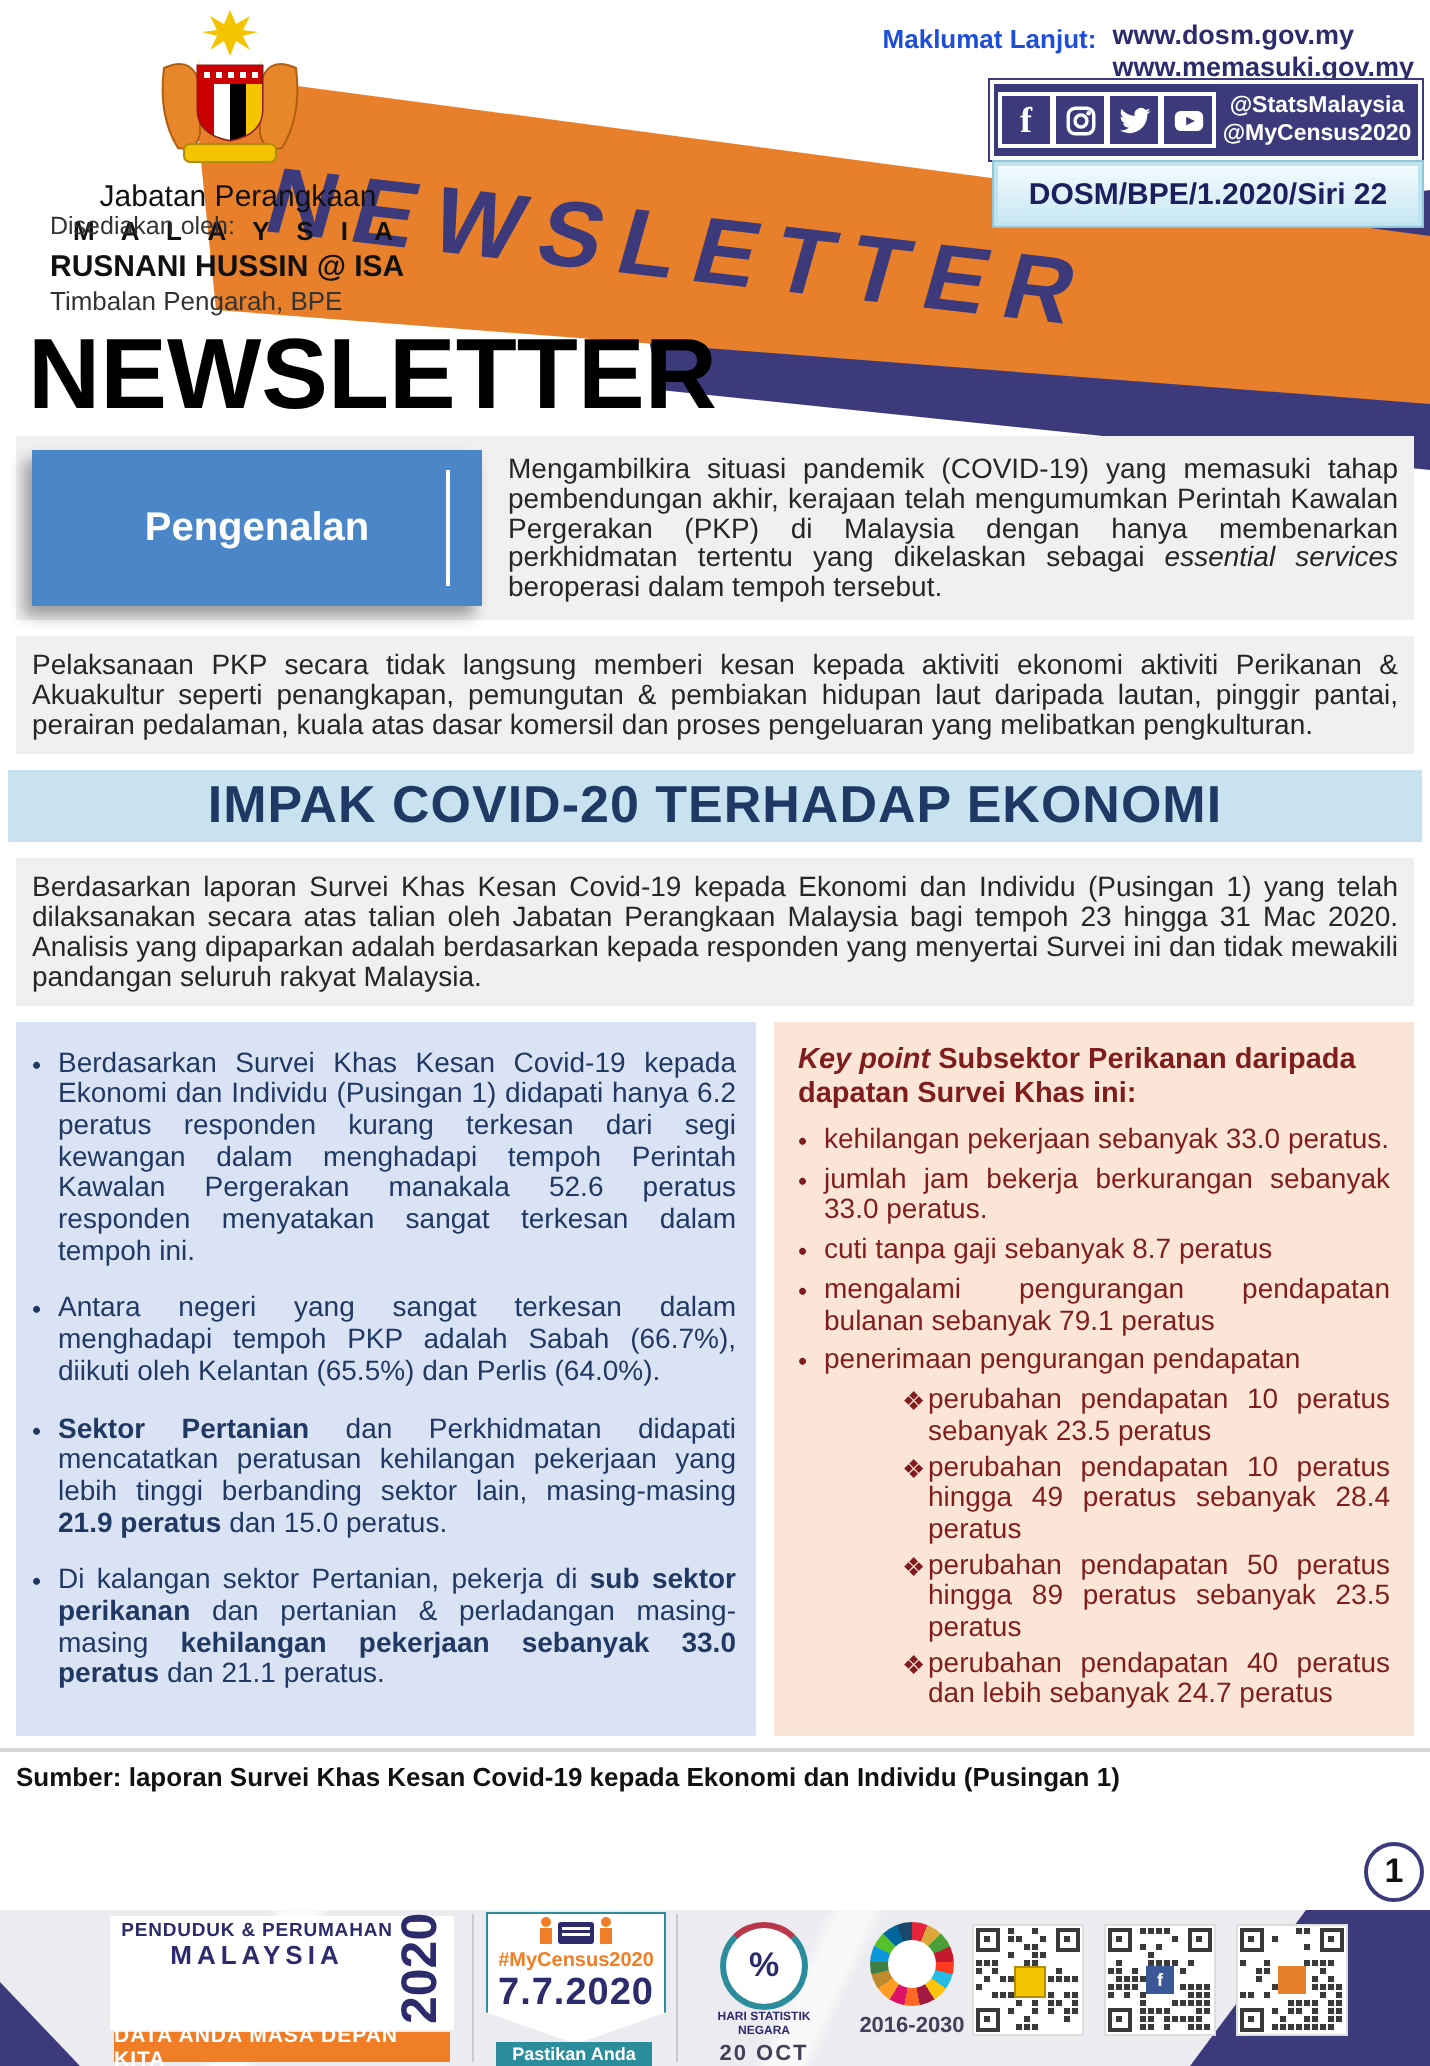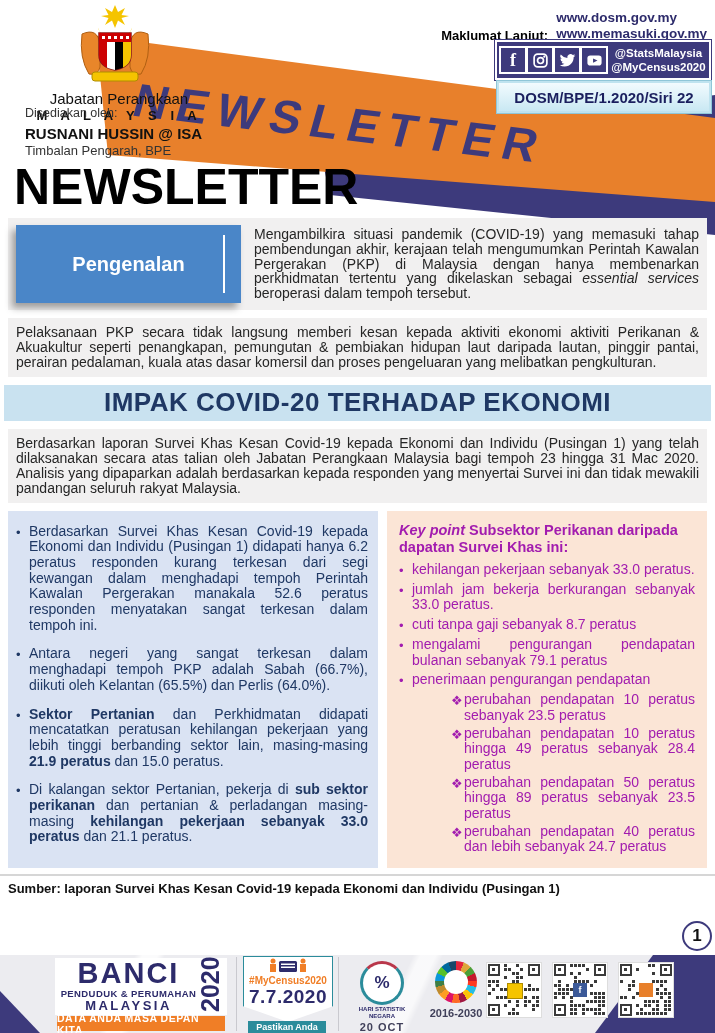--- a/index.html
+++ b/index.html
@@ -13,21 +13,21 @@
   .banner-text{position:absolute;left:138px;top:72px;z-index:3;transform:rotate(6.6deg);
     transform-origin:left top;font-size:47px;font-weight:800;letter-spacing:9px;color:#3D3A7C;white-space:nowrap;}
   .banner-text span{display:inline-block;transform:skewX(-9deg);}
   
   .logo{position:absolute;left:70px;top:4px;z-index:4;}
   .agency{position:absolute;left:16px;top:90px;width:206px;text-align:center;z-index:4;color:#111;}
   .agency .l1{font-weight:400;font-size:15px;}
   .agency .l2{font-weight:700;font-size:13px;letter-spacing:5px;margin-top:1px;}
   
   .info-url{position:absolute;right:8px;top:10px;z-index:5;display:flex;gap:8px;align-items:flex-start;}
-  .info-url .lbl{font-weight:700;font-size:13px;color:#000000;padding-top:2px;margin-top:16px;}
+  .info-url .lbl{font-weight:700;font-size:13px;color:#1d4ed8;padding-top:2px;}
   .info-url .urls{text-align:left;font-weight:700;font-size:13.5px;color:#2D2B6B;line-height:1.2;}
   .social{position:absolute;left:495px;top:40px;width:212px;height:36px;z-index:5;background:#3D3A7C;
     border:2px solid #fff;box-shadow:0 0 0 1px #3D3A7C;display:flex;align-items:center;}
   .social .icons{background:#fff;display:flex;gap:3px;padding:2px;margin-left:2px;}
   .social .sq{width:24px;height:24px;background:#3D3A7C;display:flex;align-items:center;justify-content:center;color:#fff;}
   .social .sq svg{width:17px;height:17px;}
   .social .fb{font-weight:800;font-size:18px;font-family:"Liberation Serif",serif;}
   .social .handles{flex:1;text-align:center;color:#fff;font-weight:700;font-size:11.5px;line-height:1.25;}
   .refbox{position:absolute;left:497px;top:81px;width:210px;height:28px;z-index:5;
     background:linear-gradient(#f2fbfe,#c9e8f3);border:2px solid #bfe3ef;box-shadow:0 0 0 1px #8fc6d8;
@@ -43,21 +43,21 @@
   .para{font-size:14px;line-height:1.07;color:#262626;text-align:justify;}
   .intro-row{display:flex;gap:13px;align-items:center;}
   .bluebox{position:relative;flex:0 0 225px;height:78px;background:#4A86C8;display:flex;align-items:center;
     justify-content:center;color:#fff;font-weight:700;font-size:20px;box-shadow:-4px 5px 7px rgba(0,0,0,.35);}
   .bluebox::after{content:"";position:absolute;right:16px;top:10px;bottom:10px;width:2px;background:#fff;}
   .mt8{margin-top:8px;}
   .band{margin:8px 4px 0;height:36px;background:#C9E2F0;display:flex;align-items:center;justify-content:center;
     font-weight:800;font-size:26px;color:#1F3864;letter-spacing:.5px;}
   .cols{display:flex;gap:9px;margin:8px 8px 0;align-items:stretch;}
   .colL{flex:0 0 352px;background:#DAE3F3;padding:13px 10px 10px 8px;color:#1F3864;}
-  .colR{flex:1;background:#FBE5D6;padding:11px 12px 10px 12px;color:#a21caf;}
+  .colR{flex:1;background:#FBE5D6;padding:11px 12px 10px 12px;color:#7f1d1d;}
   .li{display:flex;margin-bottom:13px;}
   .colR .li{margin-bottom:4px;}
   .sublist .li{margin-bottom:2px;}
   .li .marker{flex:0 0 13px;font-size:13px;padding-top:1px;}
   .li .li-body{flex:1;text-align:justify;font-size:14px;line-height:1.12;}
   .kp-title{font-size:14.5px;line-height:1.2;margin-bottom:5px;}
   .sublist{padding-left:52px;}
   .b{font-weight:700;} .i{font-style:italic;}
   .srcline{margin:6px 0 0;border-top:2px solid #d6d6d6;padding:5px 40px 0 8px;
     font-weight:700;font-size:13px;color:#111;}
@@ -282,21 +282,20 @@
   </div>
 
   <div class="pagenum">1</div>
 
   <div class="footer">
     <div class="fwedgeL"></div>
     <div class="fwedgeR"></div>
 
     <div class="banci">
       <div class="txt">
-        <div class="t1">BANCI</div>
         <div class="t2">PENDUDUK &amp; PERUMAHAN</div>
         <div class="t3">MALAYSIA</div>
       </div>
       <div class="yr">2020</div>
     </div>
     <div class="tagline">DATA ANDA MASA DEPAN KITA</div>
 
     <div class="fdiv" style="left:236px"></div>
     <div class="fdiv" style="left:338px"></div>
 

